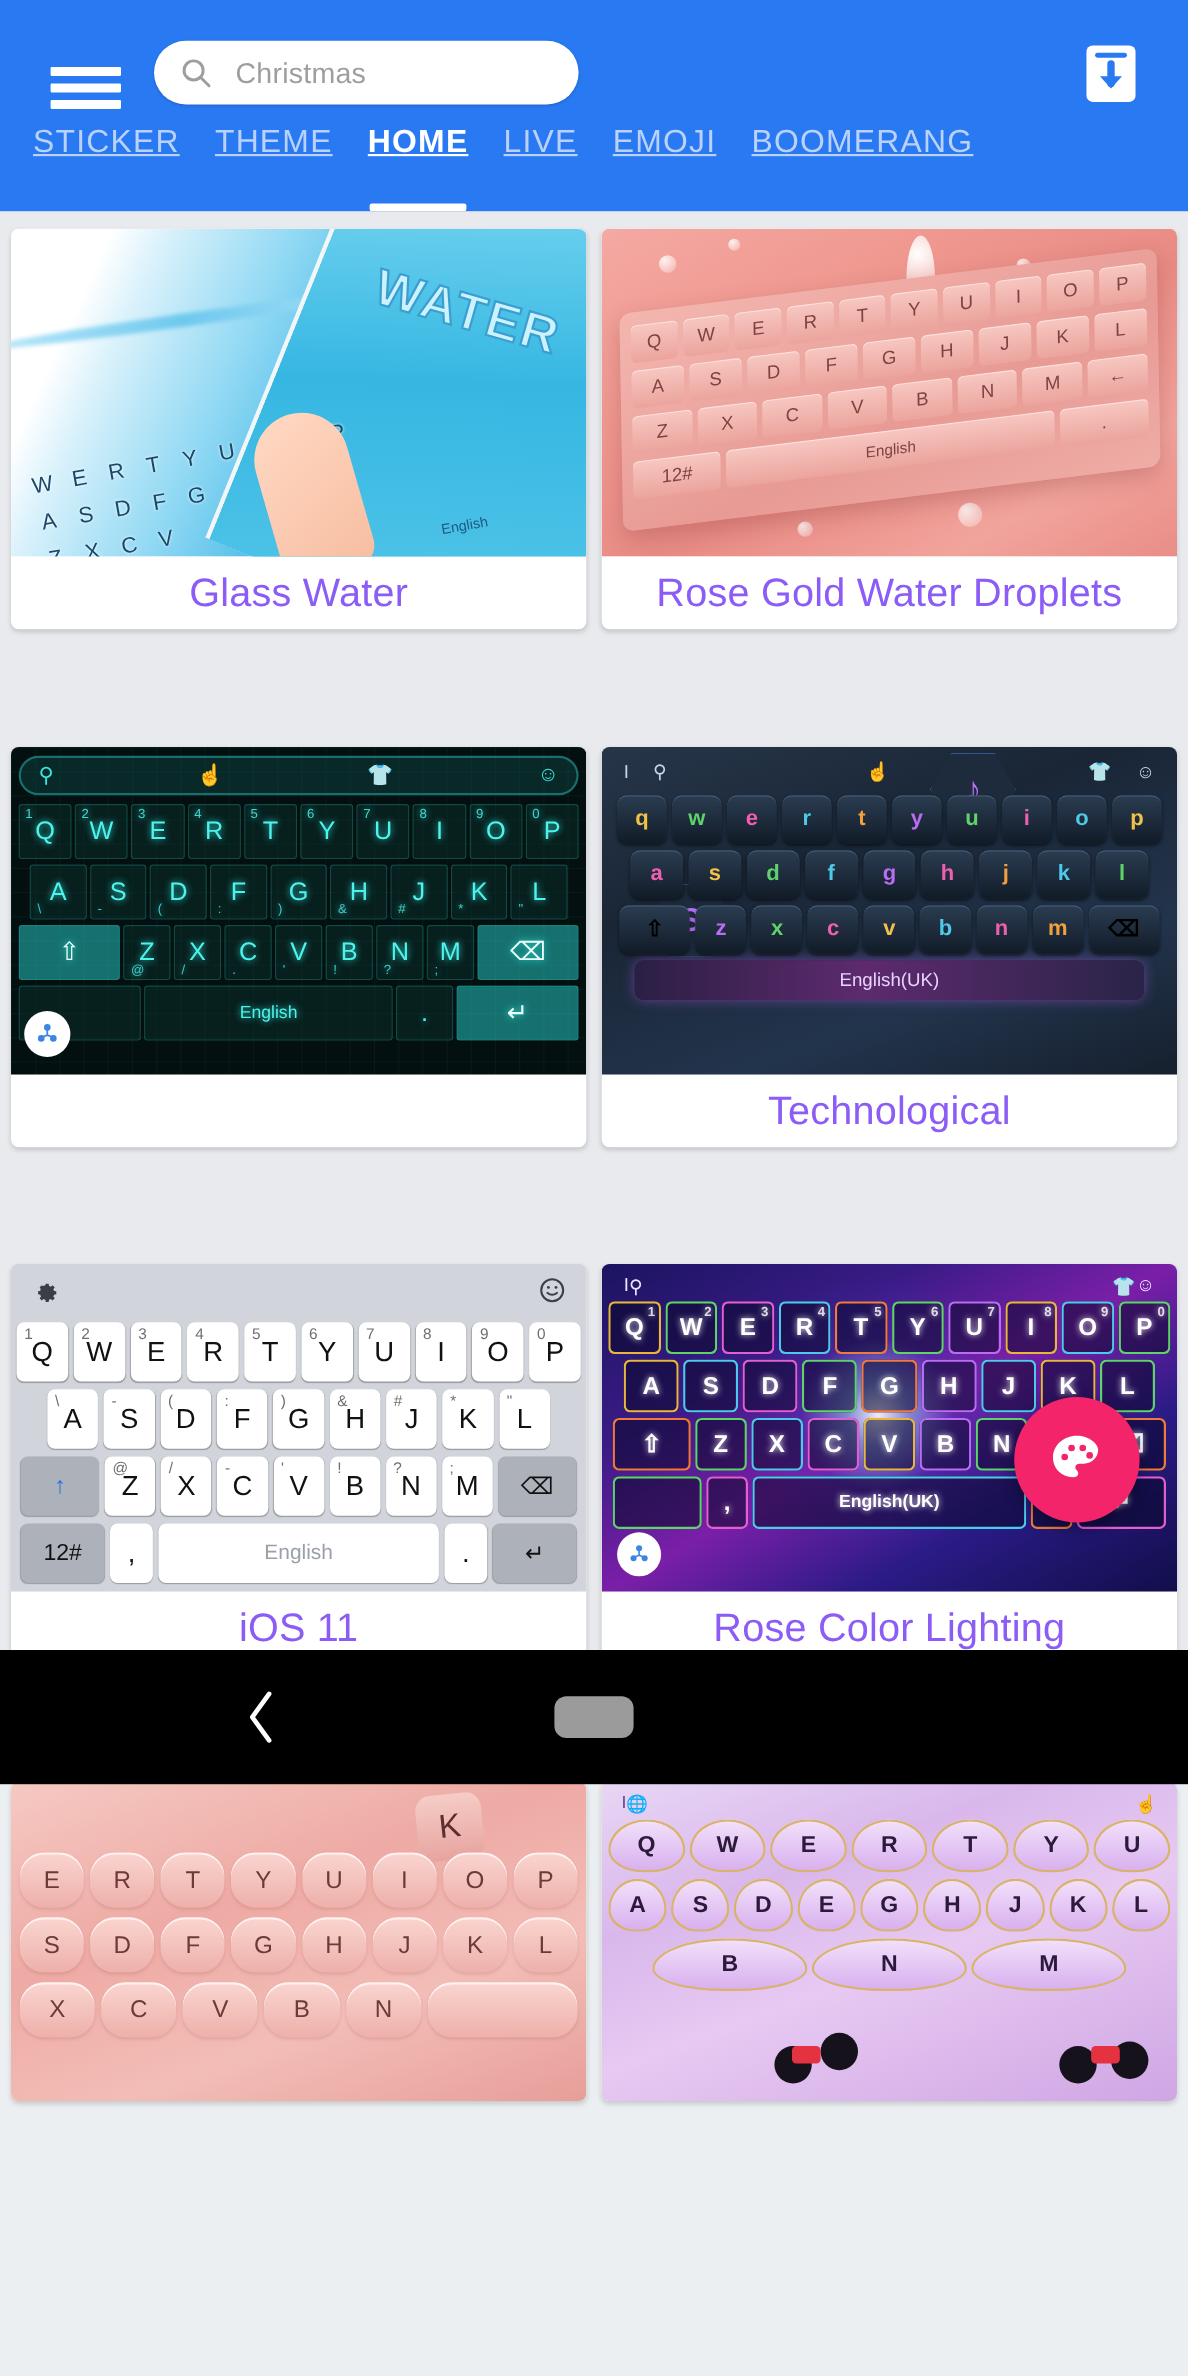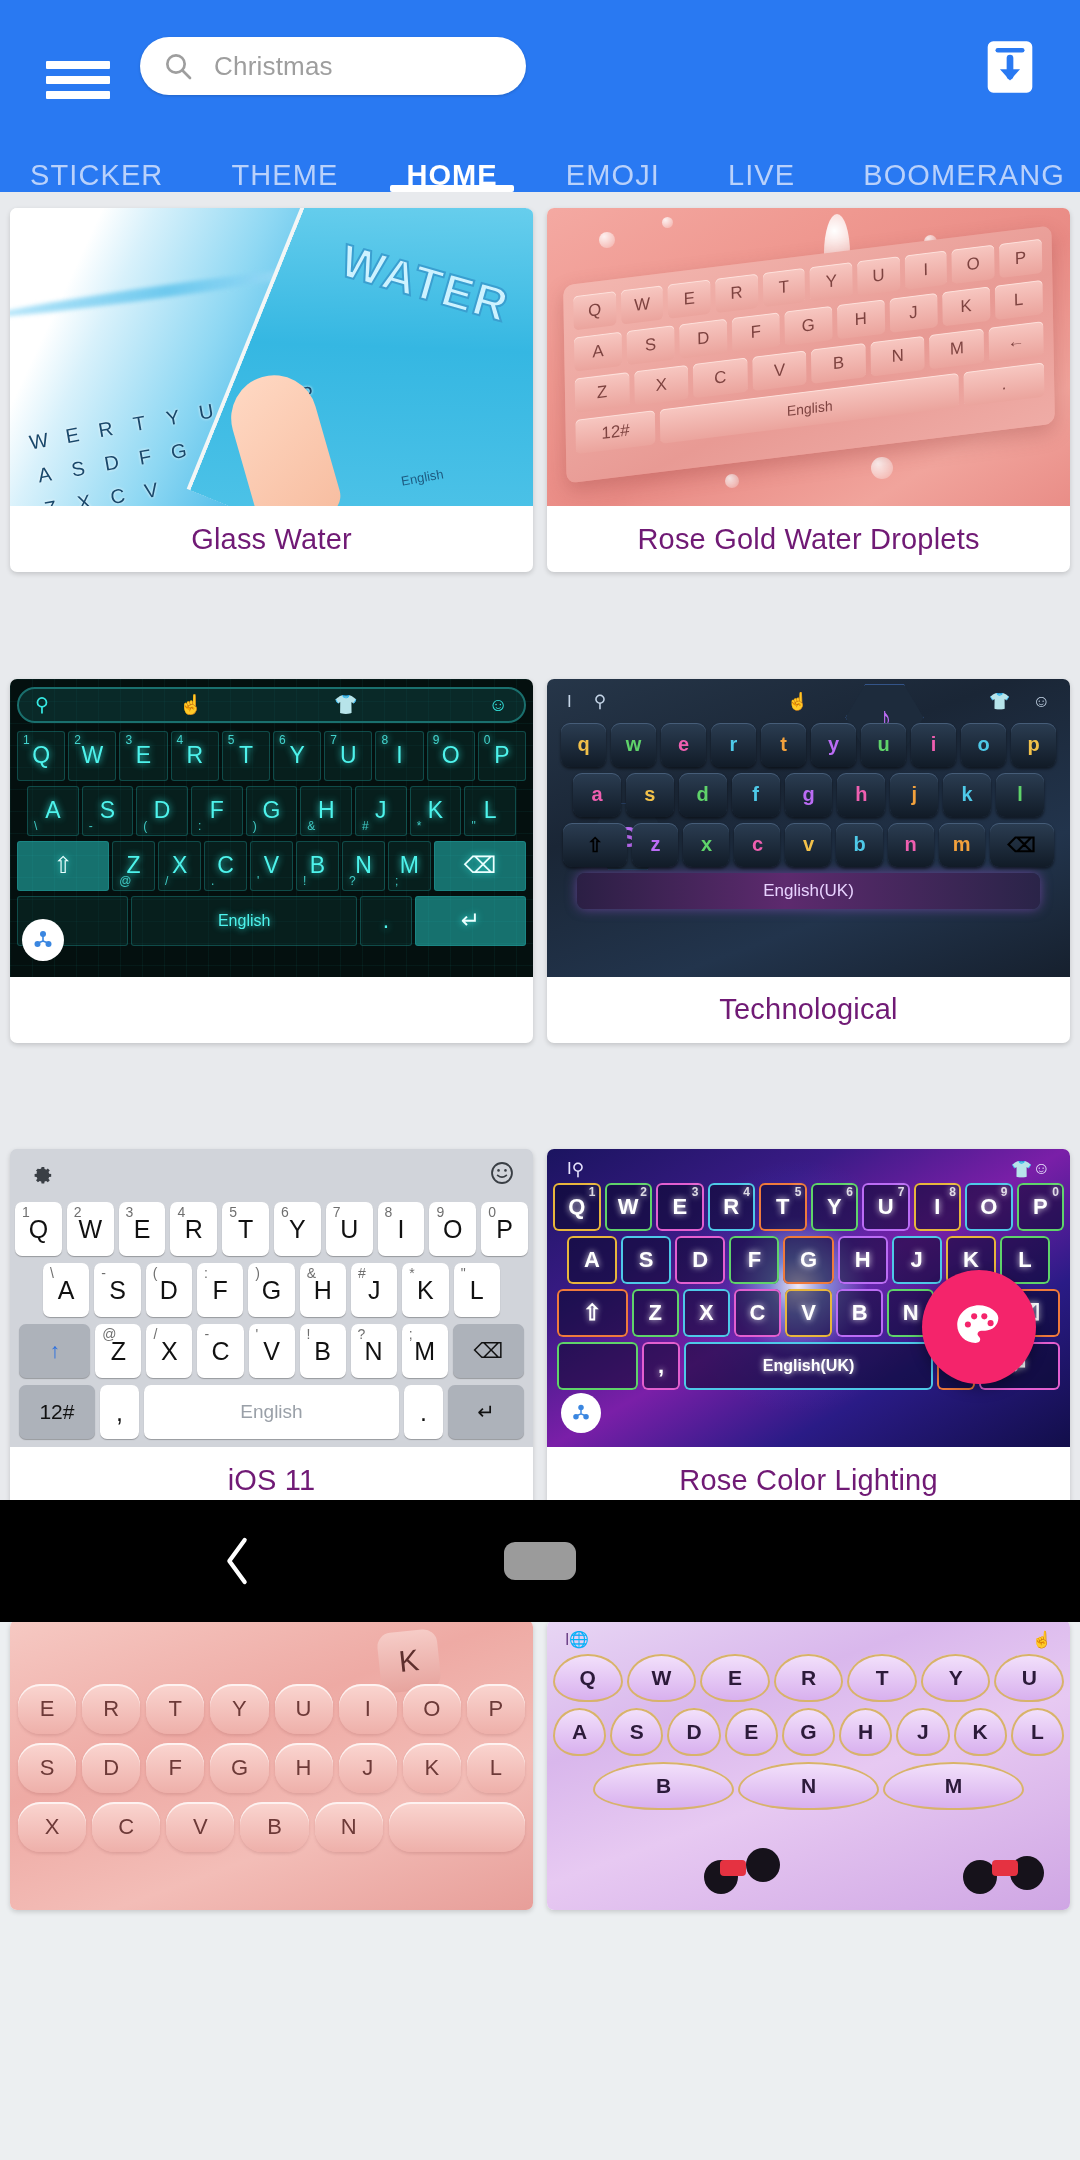--- a/index.html
+++ b/index.html
@@ -33,23 +33,23 @@
   .search-ph { color: #9e9e9e; font-size: 26px; letter-spacing: .2px; }
 
   .dl-icon { position: absolute; right: 42px; top: 38px; width: 56px; height: 58px; cursor: pointer; }
 
   
   .tabs {
     position: absolute; top: 113px; left: 0; width: 1080px; height: 79px;
     display: flex; align-items: flex-start; white-space: nowrap; overflow: hidden;
   }
   .tab {
-    position: relative; height: 79px; display: flex; align-items: flex-end;
-    padding: 0 34px; color: #b9d1fb; font-size: 29px; font-weight: 400;
-    letter-spacing: 1.1px; flex: 0 0 auto; cursor: pointer;
+    position: relative; height: 79px; display: flex; align-items: flex-start;
+    padding: 0 16px; color: #b9d1fb; font-size: 29px; font-weight: 400;
+    letter-spacing: 1.1px; flex: 0 0 auto; cursor: pointer; text-decoration: underline;
   }
   .tab:first-child { padding-left: 30px; }
   .tab.active { color: #ffffff; font-weight: 700; }
   .tab.active::after {
     content: ""; position: absolute; left: 18px; right: 18px; bottom: 0;
     height: 7px; background: #ffffff; border-radius: 2px;
   }
 
   
   .grid {
@@ -60,21 +60,21 @@
   .card {
     background: #ffffff; border-radius: 7px; overflow: hidden;
     box-shadow: 0 2px 5px rgba(0,0,0,.16);
     display: flex; flex-direction: column; height: 364px; cursor: pointer;
   }
   .card.clipped { height: 290px; }
   .thumb { position: relative; width: 100%; height: 298px; overflow: hidden; }
   .card.clipped .thumb { height: 290px; }
   .card-title {
     flex: 1; display: flex; align-items: center; justify-content: center;
-    font-size: 29px; color: #701a75; font-weight: 400; letter-spacing: .2px;
+    font-size: 36px; color: #8b5cf6; font-weight: 400; letter-spacing: .2px;
     text-align: left; padding: 0 6px;
   }
   .key {
     flex: 1; display: flex; align-items: center; justify-content: center;
     border-radius: 5px; font-weight: 400; position: relative;
   }
   .key .num { position: absolute; top: 1px; left: 5px; font-size: 11px; opacity: .85; }
 
   
   .t-glass {
@@ -338,24 +338,24 @@
     <div class="tab">
         <span>STICKER</span>
       </div>
     <div class="tab">
         <span>THEME</span>
       </div>
     <div class="tab active">
         <span>HOME</span>
       </div>
     <div class="tab">
+        <span>LIVE</span>
+      </div>
+    <div class="tab">
         <span>EMOJI</span>
-      </div>
-    <div class="tab">
-        <span>LIVE</span>
       </div>
     <div class="tab">
         <span>BOOMERANG</span>
       </div>
   </div>
 
   <div class="grid">
 
     <div class="card">
       <div class="thumb">

